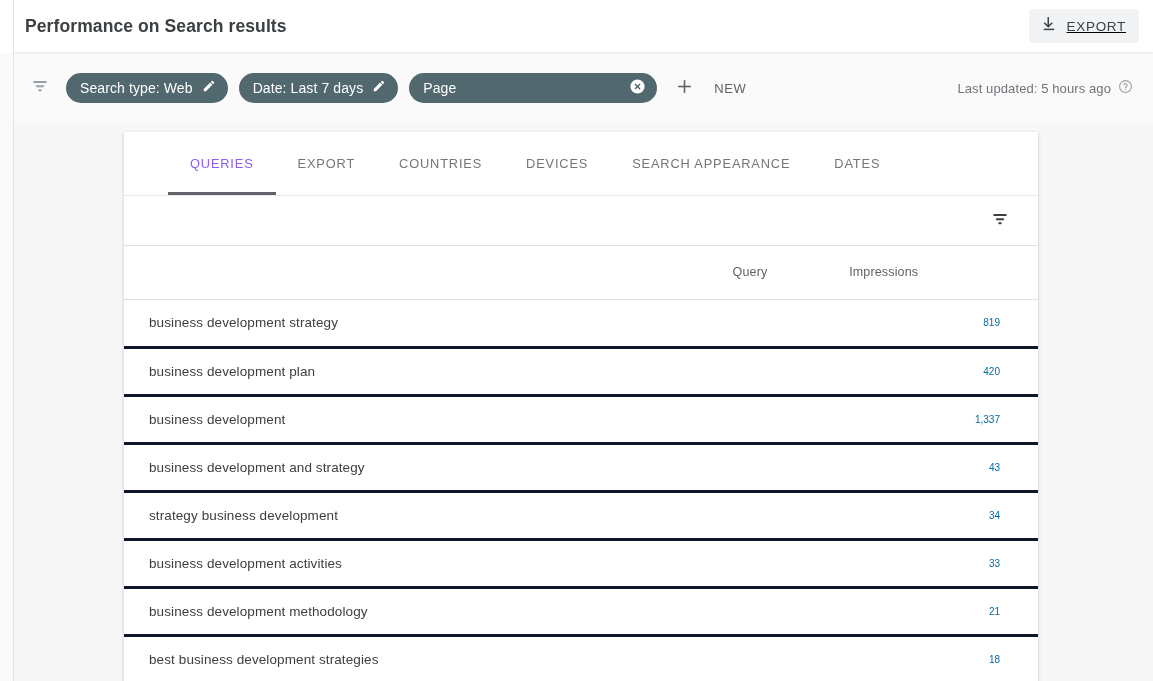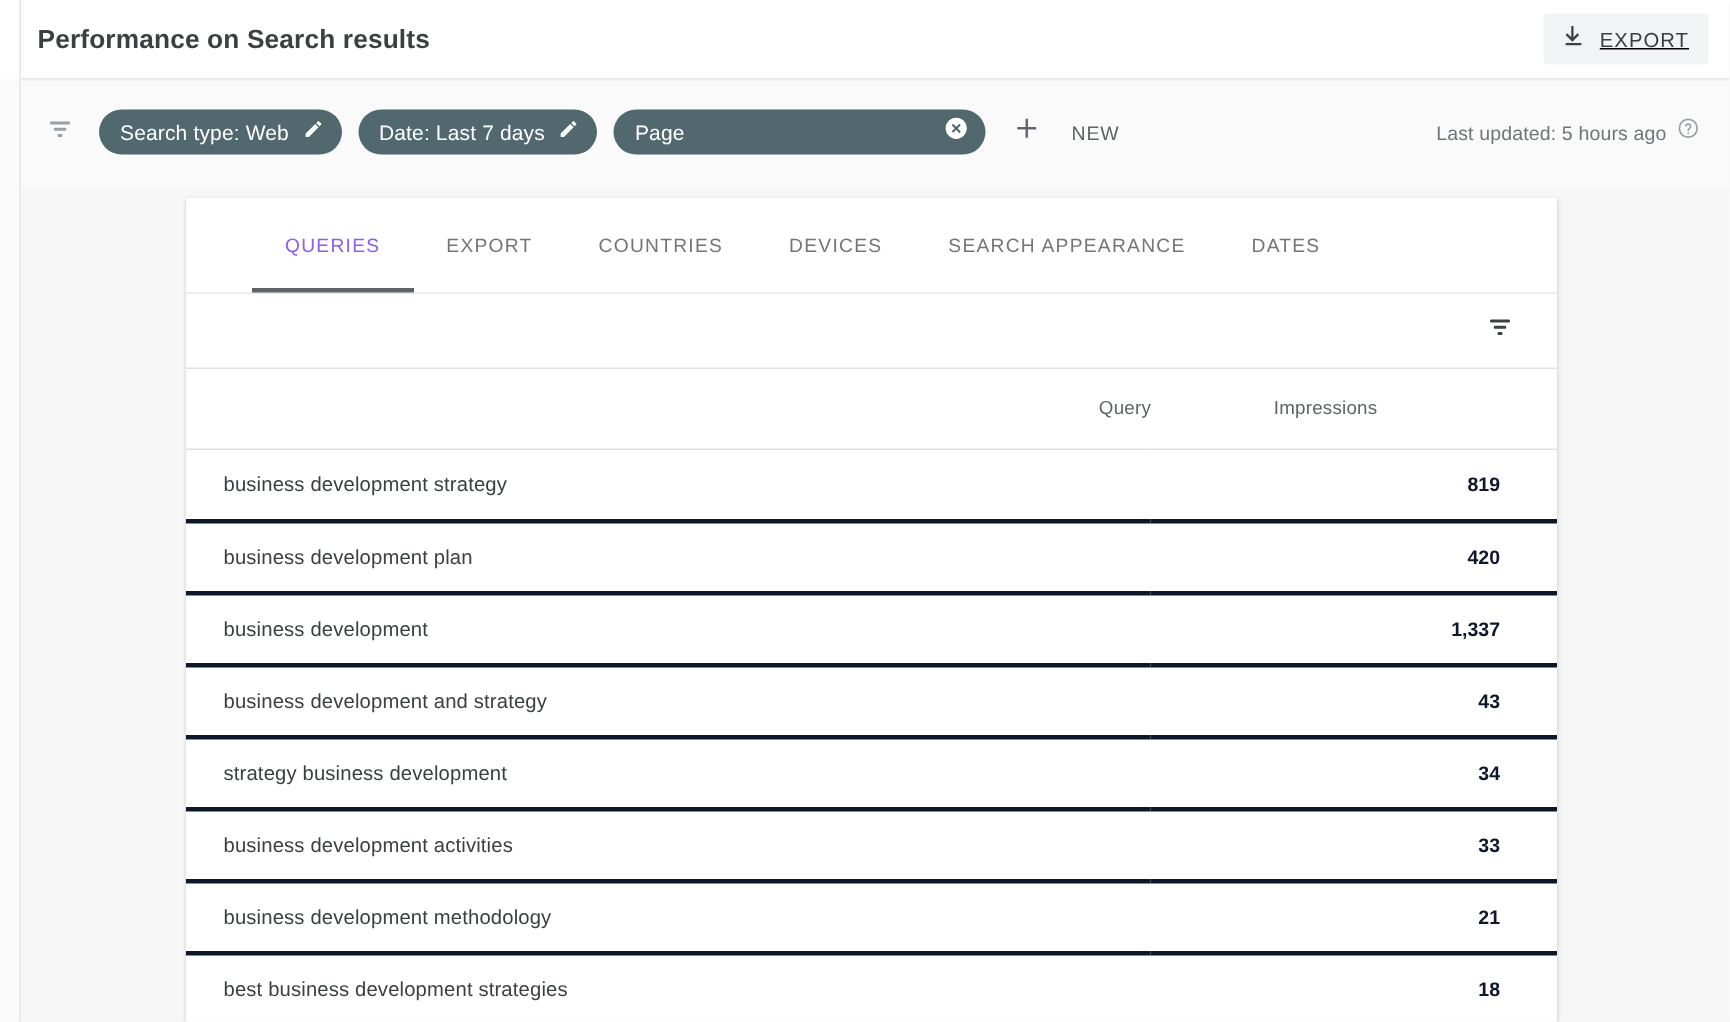--- a/index.html
+++ b/index.html
@@ -223,23 +223,22 @@
   tbody td {
     height: 48px;
     font-size: 13.5px;
     border-bottom: 3px solid #0f172a;
     color: #3c4043;
   }
   td.cell-query { text-align: left; padding-left: 25px; letter-spacing: 0.1px; }
   td.cell-impr {
     text-align: right;
     padding-right: 38px;
-    color: #0f172a;
-    font-size: 13px;
-    font-weight: bold;
+    color: #0369a1;
+    font-size: 10px;
   }
   tbody tr:last-child td { border-bottom: none; }
 </style>
 </head>
 <body>
 
 <div class="app">
 
   <div class="left-rail">
     <div class="left-rail-lower"></div>

